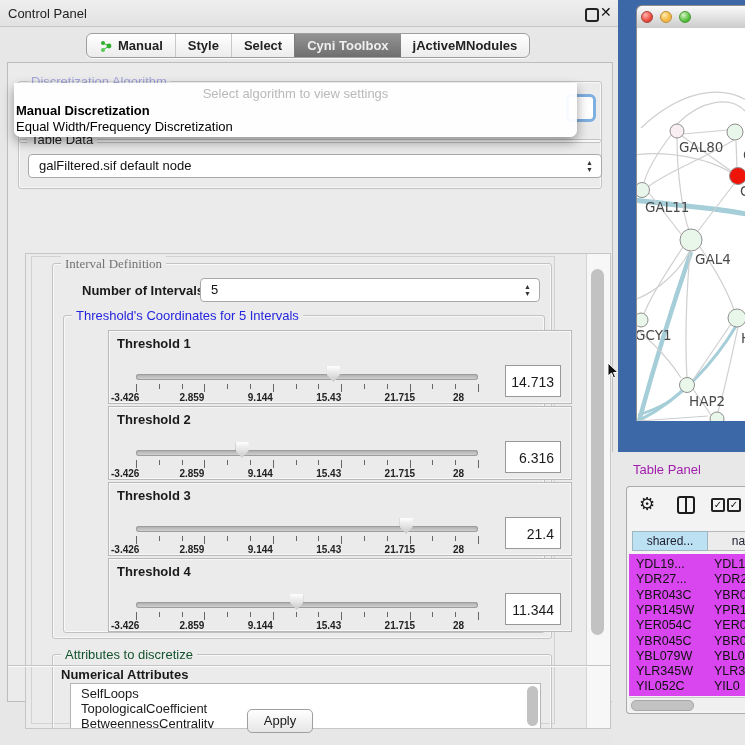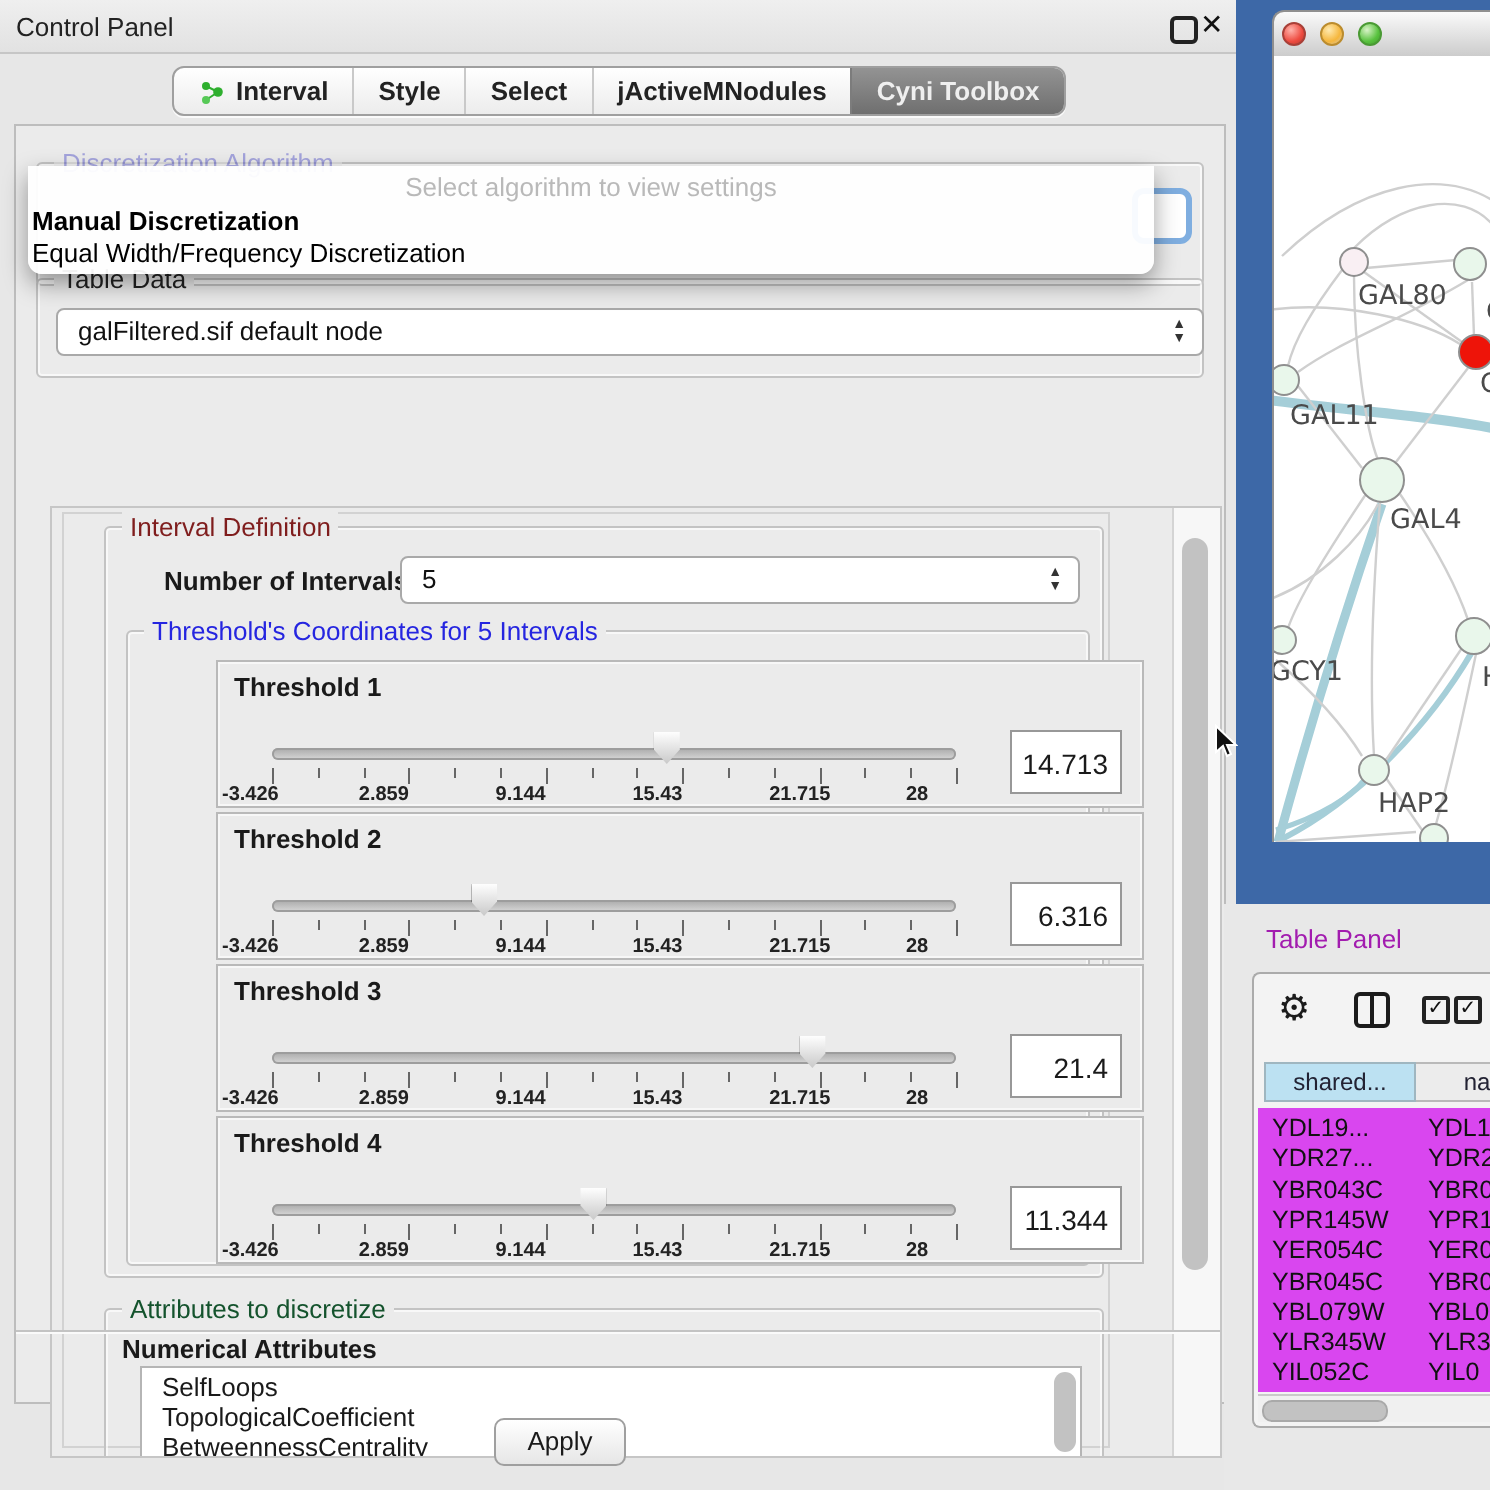--- a/index.html
+++ b/index.html
@@ -91,33 +91,33 @@
 
   <div id="top-tabs" class="seg" style="left:86px;top:33px;">
       <div class="sg">
         <svg width="14" height="14" style="margin-right: 5px;">
           <line x1="4" y1="4" x2="10" y2="7" stroke="#2eaf2e"></line>
           <line x1="4" y1="11" x2="10" y2="7" stroke="#2eaf2e"></line>
           <circle cx="4" cy="4" r="2" fill="#2eaf2e"></circle>
           <circle cx="4" cy="11" r="2" fill="#57c957"></circle>
           <circle cx="10" cy="7" r="2.4" fill="#2eaf2e"></circle>
         </svg>
-        <span>Interval</span>
+        <span>Manual</span>
       </div>
       <div class="sg">
         <span>Style</span>
       </div>
       <div class="sg">
         <span>Select</span>
       </div>
+      <div class="sg sel">
+        <span>Cyni Toolbox</span>
+      </div>
       <div class="sg">
         <span>jActiveMNodules</span>
-      </div>
-      <div class="sg sel">
-        <span>Cyni Toolbox</span>
       </div>
     </div>
 
   <div id="content" class="abs">
 
     <div class="group" style="left:10px;top:18px;width:582px;height:60px;">
       <span class="glabel" style="color:#6a6ad0;opacity:.55;">Discretization Algorithm</span>
     </div>
 
     <div class="group" style="left:10px;top:76px;width:582px;height:48px;">
@@ -128,21 +128,21 @@
             <span>▲</span>
             <span>▼</span>
           </span>
       </div>
     </div>
 
     <div id="scrollarea" class="abs">
       <div class="abs" style="left:5px;top:2px;width:522px;height:466px;border:1px solid #d2d2d2;"></div>
 
       <div class="group" style="left:26px;top:9px;width:498px;height:374px;">
-        <span class="glabel" style="color:#7f1d1d;">Interval Definition</span>
+        <span class="glabel" style="color:#737373;font-family:Liberation Serif, serif;">Interval Definition</span>
 
         <div class="abs" style="left:29px;top:19px;font-weight:bold;">Number of Intervals</div>
         <div class="combo" style="left:147px;top:14px;width:340px;height:24px;box-sizing:border-box;">
           <span>5</span>
           <span class="stepper">
               <span>▲</span>
               <span>▼</span>
             </span>
         </div>
 

